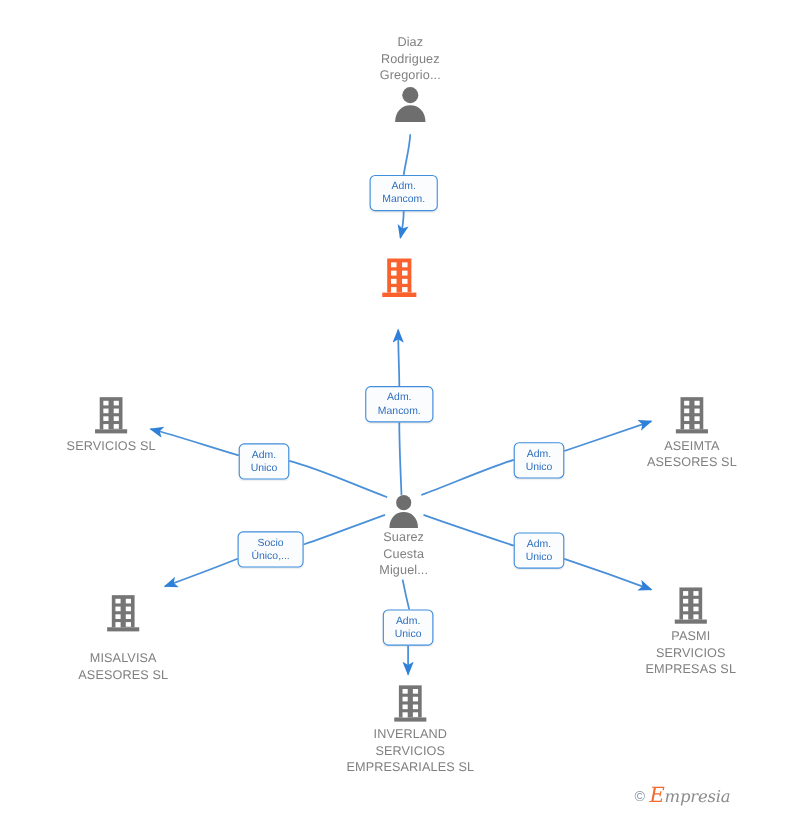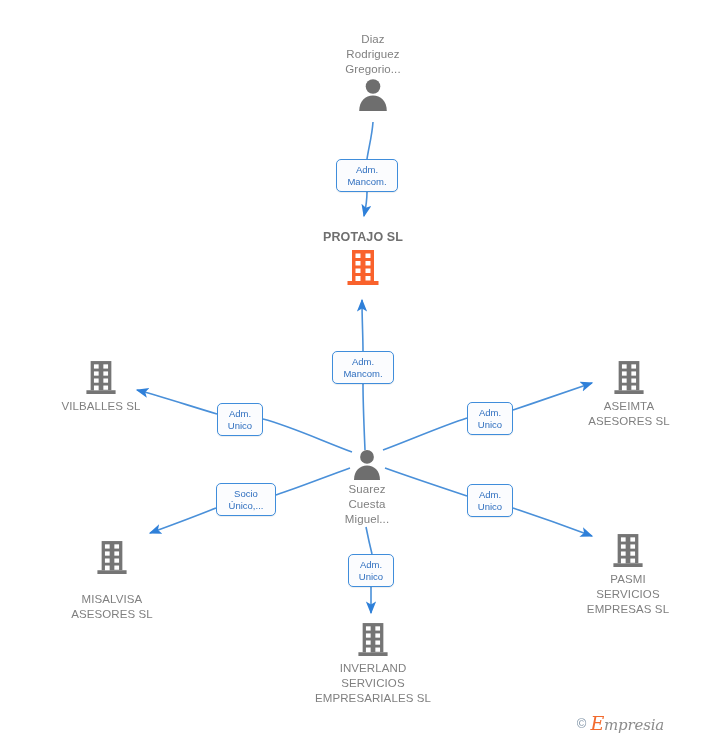--- a/index.html
+++ b/index.html
@@ -137,21 +137,20 @@
     <div class="lbl">Diaz
 Rodriguez
 Gregorio...</div>
     <svg class="glyph" width="34" height="34" viewBox="0 0 34 34">
       <circle cx="17" cy="9.5" r="7.3" fill="#6e6e6e"></circle>
       <path d="M3.2,34 C3.2,24.2 9.4,18.6 17,18.6 C24.6,18.6 30.8,24.2 30.8,34 Z" fill="#6e6e6e"></path>
     </svg>
   </div>
 
   <div class="node company focus" style="left:363px; top:230px;">
-    <div class="lbl">PROTAJO SL</div>
     <svg class="glyph" width="34" height="38" viewBox="0 0 34 38" style="margin-top:4px;">
       <rect x="6" y="1" width="22" height="31" fill="#f9622c"></rect>
       <rect x="1.5" y="32" width="31" height="4" fill="#f9622c"></rect>
       <rect x="9.5" y="4.5" width="5" height="4.5" fill="#ffffff"></rect>
       <rect x="19.5" y="4.5" width="5" height="4.5" fill="#ffffff"></rect>
       <rect x="9.5" y="12" width="5" height="4.5" fill="#ffffff"></rect>
       <rect x="19.5" y="12" width="5" height="4.5" fill="#ffffff"></rect>
       <rect x="9.5" y="19.5" width="5" height="4.5" fill="#ffffff"></rect>
       <rect x="19.5" y="19.5" width="5" height="4.5" fill="#ffffff"></rect>
       <rect x="9.5" y="27" width="5" height="5" fill="#ffffff"></rect>
@@ -165,21 +164,21 @@
       <rect x="1.5" y="32" width="31" height="4" fill="#757575"></rect>
       <rect x="9.5" y="4.5" width="5" height="4.5" fill="#ffffff"></rect>
       <rect x="19.5" y="4.5" width="5" height="4.5" fill="#ffffff"></rect>
       <rect x="9.5" y="12" width="5" height="4.5" fill="#ffffff"></rect>
       <rect x="19.5" y="12" width="5" height="4.5" fill="#ffffff"></rect>
       <rect x="9.5" y="19.5" width="5" height="4.5" fill="#ffffff"></rect>
       <rect x="19.5" y="19.5" width="5" height="4.5" fill="#ffffff"></rect>
       <rect x="9.5" y="27" width="5" height="5" fill="#ffffff"></rect>
       <rect x="19.5" y="27" width="5" height="4.5" fill="#ffffff"></rect>
     </svg>
-    <div class="lbl" style="margin-top:3px;">VILBALLES SL</div>
+    <div class="lbl" style="margin-top:3px;">SERVICIOS SL</div>
   </div>
 
   <div class="node company" style="left:629px; top:360px;">
     <svg class="glyph" width="32" height="36" viewBox="0 0 34 38">
       <rect x="6" y="1" width="22" height="31" fill="#757575"></rect>
       <rect x="1.5" y="32" width="31" height="4" fill="#757575"></rect>
       <rect x="9.5" y="4.5" width="5" height="4.5" fill="#ffffff"></rect>
       <rect x="19.5" y="4.5" width="5" height="4.5" fill="#ffffff"></rect>
       <rect x="9.5" y="12" width="5" height="4.5" fill="#ffffff"></rect>
       <rect x="19.5" y="12" width="5" height="4.5" fill="#ffffff"></rect>

